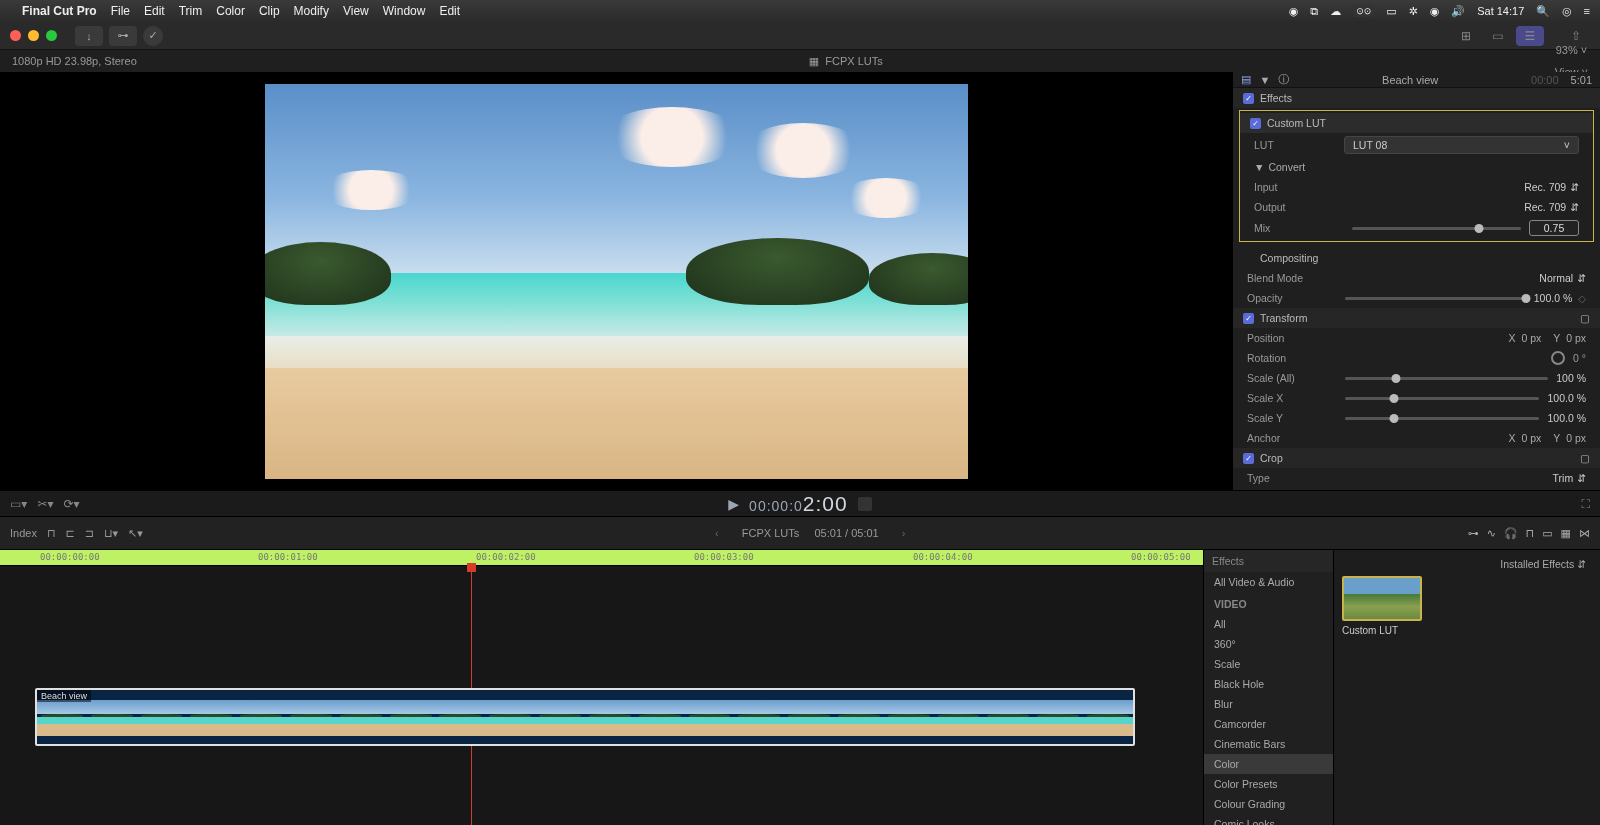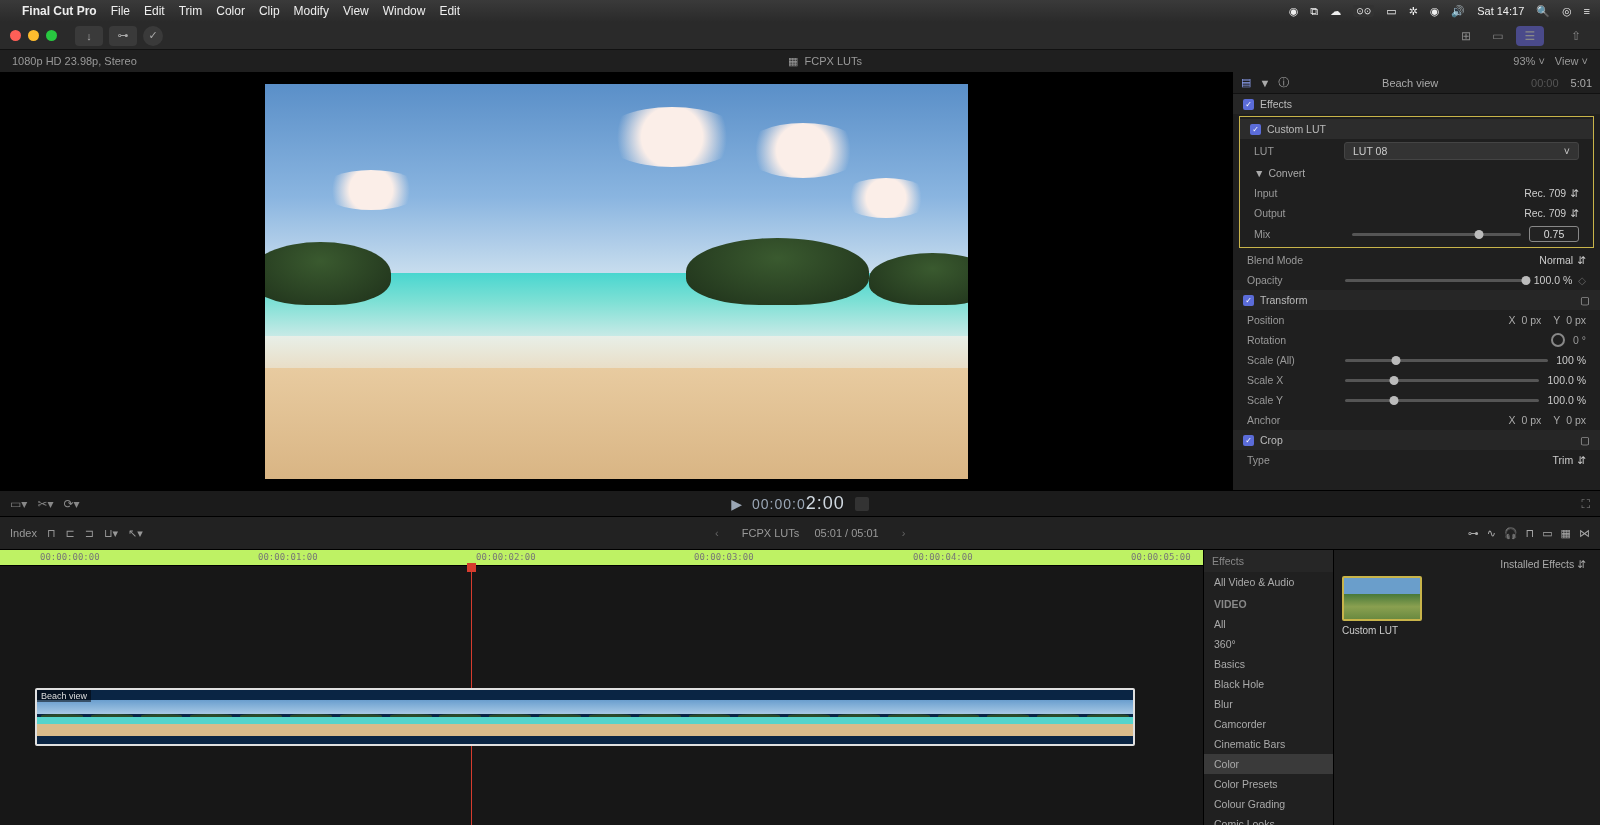--- a/index.html
+++ b/index.html
@@ -20,21 +20,21 @@
 .tl.red{background:#ff5f57;} .tl.yellow{background:#febc2e;} .tl.green{background:#28c840;}
 .win-toolbar .tool-btn { width:28px; height:20px; background:#3a3a3a; border-radius:4px; margin-right:6px; display:flex;align-items:center;justify-content:center;color:#aaa;font-size:11px; }
 .win-toolbar .spacer{flex:1;}
 .win-toolbar .right-btn{width:28px;height:20px;border-radius:4px;margin-left:4px;display:flex;align-items:center;justify-content:center;color:#888;font-size:12px;}
 .win-toolbar .right-btn.active{background:#4a4a8a;}
 
 
 .viewer-bar { height:22px; background:#1f1f1f; display:flex; align-items:center; padding:0 12px; color:#999; font-size:11px; }
 .viewer-bar .center{flex:1;text-align:center;}
 .viewer-bar .proj{display:inline-flex;align-items:center;gap:6px;}
-.viewer-bar .right{display:flex;gap:10px;align-items:center;}
+.viewer-bar .right{display:flex;gap:10px;align-items:center;flex-direction:column;}
 
 
 .main-split { display:flex; height:418px; }
 .viewer-area { flex:1; background:#000; display:flex; flex-direction:column; position:relative;}
 .viewer-canvas { flex:1; display:flex; align-items:center; justify-content:center; }
 .viewer-img { width:703px; height:395px; position:relative; overflow:hidden;}
 .sky{position:absolute;left:0;right:0;top:0;height:48%;background:linear-gradient(#5a8fc8 0%,#8ab5e0 60%,#c8ddee 100%);}
 .cloud{position:absolute;background:radial-gradient(circle,#fbeee8 40%,rgba(251,238,232,0) 72%);border-radius:50%;}
 .sea{position:absolute;left:0;right:0;top:48%;height:18%;background:linear-gradient(#49d6cf,#7de0d5 40%,#d8ecea 100%);}
 .surf{position:absolute;left:0;right:0;top:64%;height:8%;background:linear-gradient(#e8efe8,#e9dec7);}
@@ -56,21 +56,21 @@
 .prop-row .slider .thumb{position:absolute;top:-3px;width:9px;height:9px;background:#bbb;border-radius:50%;transform:translateX(-50%);}
 .prop-row .numbox{width:50px;background:#222;border:1px solid #888;border-radius:3px;text-align:center;padding:1px 0;color:#ddd;font-size:10.5px;}
 .prop-row .xy{display:flex;gap:6px;align-items:flex-end;color:#aaa;}
 .prop-row .keyframe{color:#666;margin-left:6px;font-size:10px;}
 
 
 .play-bar{height:26px;background:#1b1b1b;display:flex;align-items:center;justify-content:center;color:#9aa6b5;font-size:14px;gap:10px;position:relative;border-top:1px solid #000;}
 .play-bar .left-controls{position:absolute;left:10px;display:flex;gap:10px;color:#888;font-size:12px;}
 .play-bar .right-controls{position:absolute;right:10px;color:#888;font-size:12px;}
 .play-bar .timecode{font-family:Menlo,monospace;letter-spacing:1px;}
-.play-bar .time-big{color:#d0d8e0;font-size:18px;}
+.play-bar .time-big{color:#d0d8e0;font-size:21px;}
 
 
 .timeline-header{height:22px;background:#222;display:flex;align-items:center;padding:16px 10px;color:#999;border-top:1px solid #000;border-bottom:1px solid #000;}
 .timeline-header .tl-btn{margin-right:10px;font-size:11px;}
 .timeline-header .center{flex:1;text-align:center;}
 .timeline-header .right{display:flex;gap:8px;color:#aaa;font-size:11px;}
 
 
 .bottom-row { display:flex; height:287px; background:#171717;}
 .timeline-area{flex:1;display:flex;flex-direction:column;background:#171717;}
@@ -228,20 +228,24 @@
       </div>
       <div class="prop-row">
         <span class="label">Mix</span>
         <div class="slider">
             <div class="thumb" style="left:75%;"></div>
           </div>
         <div class="numbox">0.75</div>
       </div>
     </div>
 
+    <div class="section-row" style="padding-top:8px;">
+      <span style="width:11px;"></span>
+      <span>Compositing</span>
+    </div>
     <div class="prop-row">
       <span class="label">Blend Mode</span>
       <span class="value">
           <span>Normal</span>
           <span>⇵</span>
         </span>
     </div>
     <div class="prop-row">
       <span class="label">Opacity</span>
       <div class="slider">
@@ -512,21 +516,21 @@
   </div>
 
   <div class="fx-browser">
     <div class="fx-cats">
       <div class="hdr">Effects</div>
       <div id="fx-cat-list">
           <div class="cat">All Video &amp; Audio</div>
           <div class="cat group">VIDEO</div>
           <div class="cat">All</div>
           <div class="cat">360°</div>
-          <div class="cat">Basics</div>
+          <div class="cat">Scale</div>
           <div class="cat">Black Hole</div>
           <div class="cat">Blur</div>
           <div class="cat">Camcorder</div>
           <div class="cat">Cinematic Bars</div>
           <div class="cat active">Color</div>
           <div class="cat">Color Presets</div>
           <div class="cat">Colour Grading</div>
           <div class="cat">Comic Looks</div>
         </div>
     </div>

